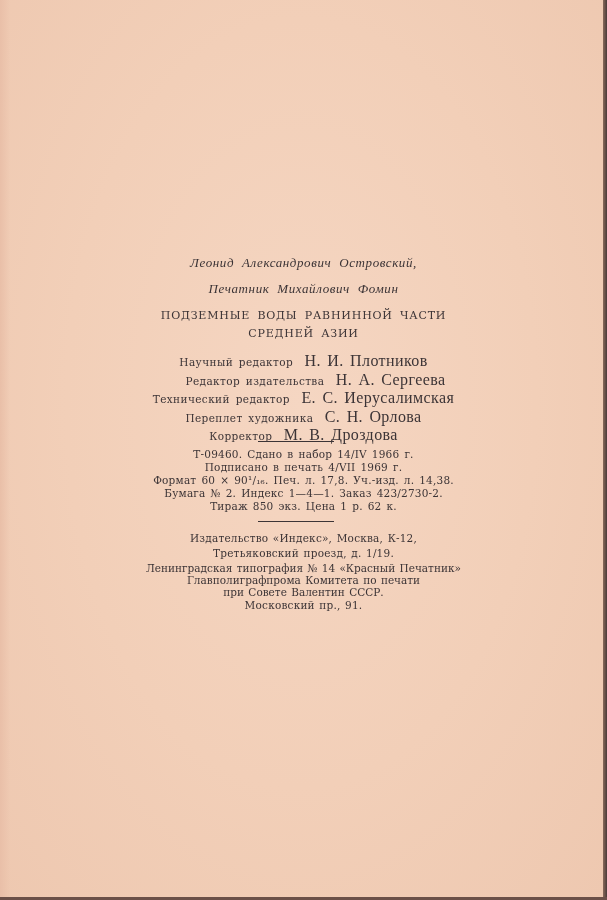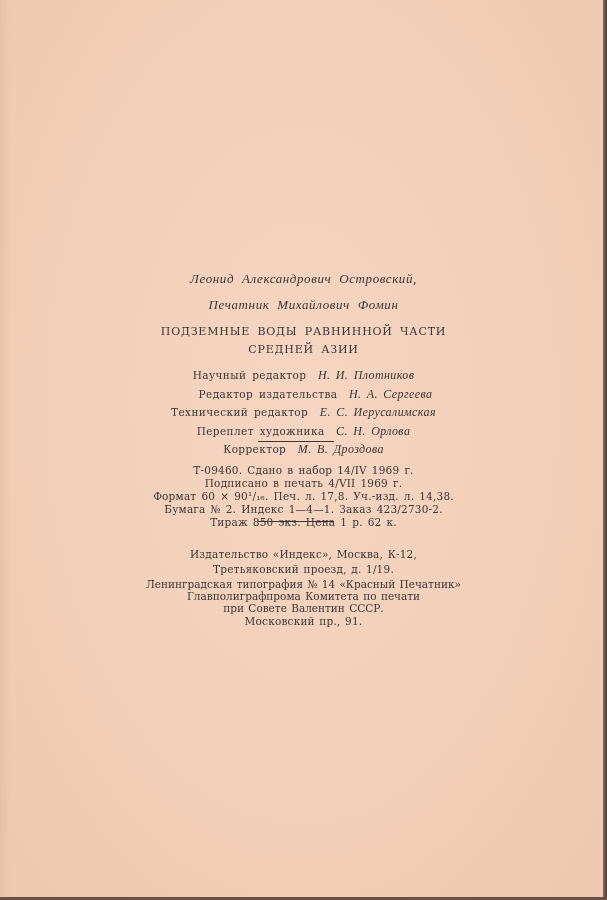--- a/index.html
+++ b/index.html
@@ -22,26 +22,26 @@
   .right-edge {
     position: absolute; right: 0; top: 0; width: 4px; height: 900px;
     background: linear-gradient(to right, #8a6a5a, #4a3a38);
   }
   .bottom-edge {
     position: absolute; left: 0; bottom: 0; width: 607px; height: 3px;
     background: #6b5048;
   }
   .line {
     position: absolute; left: 0; width: 607px; text-align: center;
-    white-space: nowrap; line-height: 1; margin-top: 16px;
+    white-space: nowrap; line-height: 1;
   }
   .italic { font-family: "Liberation Serif", "DejaVu Serif", serif; font-style: italic; font-size: 13px; letter-spacing: 0.6px; word-spacing: 4px; }
   .caps { font-family: "DejaVu Serif", serif; font-size: 11px; letter-spacing: 0.8px; word-spacing: 3px; }
   .credit { font-family: "DejaVu Serif", serif; font-size: 10.5px; letter-spacing: 0.4px; word-spacing: 2px; }
-  .credit .nm { font-family: "Liberation Serif", serif; font-style: italic; font-size: 12px; letter-spacing: 0.4px; }
+  .credit .nm { font-family: "Liberation Serif", serif; font-size: 16px; letter-spacing: 0.4px; }
   .imprint { font-family: "DejaVu Serif", serif; font-size: 10.5px; letter-spacing: 0.2px; word-spacing: 1.5px; }
   .pub { font-family: "DejaVu Serif", serif; font-size: 10.5px; letter-spacing: 0.2px; word-spacing: 1px; }
   .pub.tight { font-size: 10.5px; letter-spacing: 0; }
   .rule {
     position: absolute; height: 1px; background: #3c3436; width: 76px; left: 258px;
   }
 </style>
 </head>
 <body>
 
@@ -67,21 +67,21 @@
 </div>
 <div class="line credit" style="top:409px;">
   <span>Переплет  художника</span>&nbsp;&nbsp;<span class="nm">С. Н. Орлова</span>
 </div>
 <div class="line credit" style="top:427px;">
   <span>Корректор</span>&nbsp;&nbsp;<span class="nm">М. В. Дроздова</span>
 </div>
 
 <div class="rule" style="top:441px;"></div>
 
-<div class="line imprint" style="top:449px;">Т-09460.  Сдано  в  набор  14/IV  1969  г.</div>
+<div class="line imprint" style="top:449px;">Т-09460.  Сдано  в  набор  14/IV  1966  г.</div>
 <div class="line imprint" style="top:462px;">Подписано  в  печать  4/VII  1969  г.</div>
 <div class="line imprint" style="top:475px;">Формат  60 × 90¹/₁₆.  Печ.  л.  17,8.   Уч.-изд.  л.  14,38.</div>
 <div class="line imprint" style="top:488px;">Бумага  № 2.  Индекс  1—4—1.  Заказ  423/2730-2.</div>
 <div class="line imprint" style="top:501px;">Тираж  850  экз.   Цена  1  р.  62  к.</div>
 
 <div class="rule" style="top:521px;"></div>
 
 <div class="line pub" style="top:533px;">Издательство  «Индекс»,  Москва,  К-12,</div>
 <div class="line pub" style="top:548px;">Третьяковский  проезд,  д.  1/19.</div>
 <div class="line pub tight" style="top:563px;">Ленинградская  типография  № 14  «Красный  Печатник»</div>

